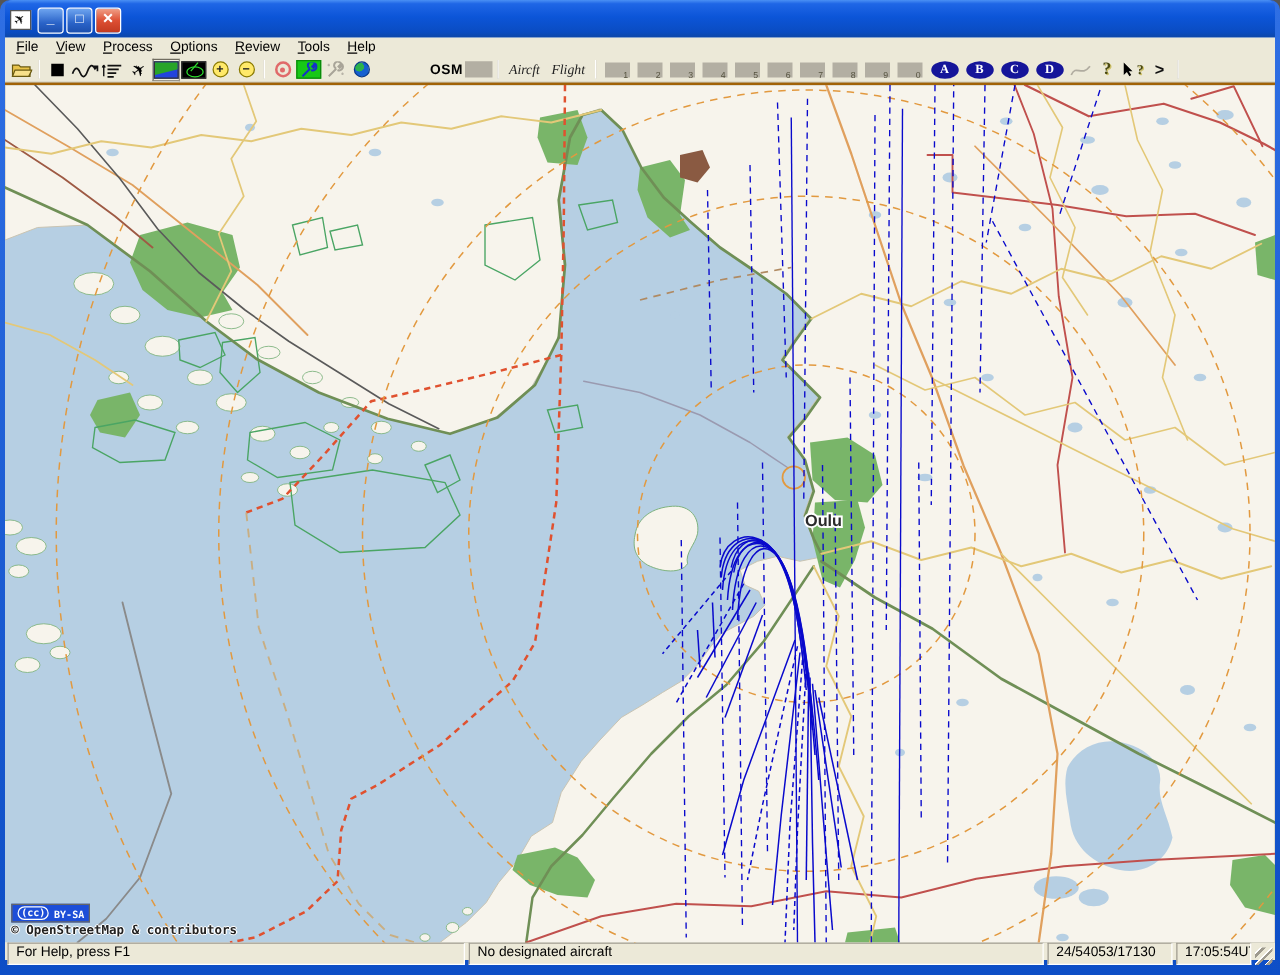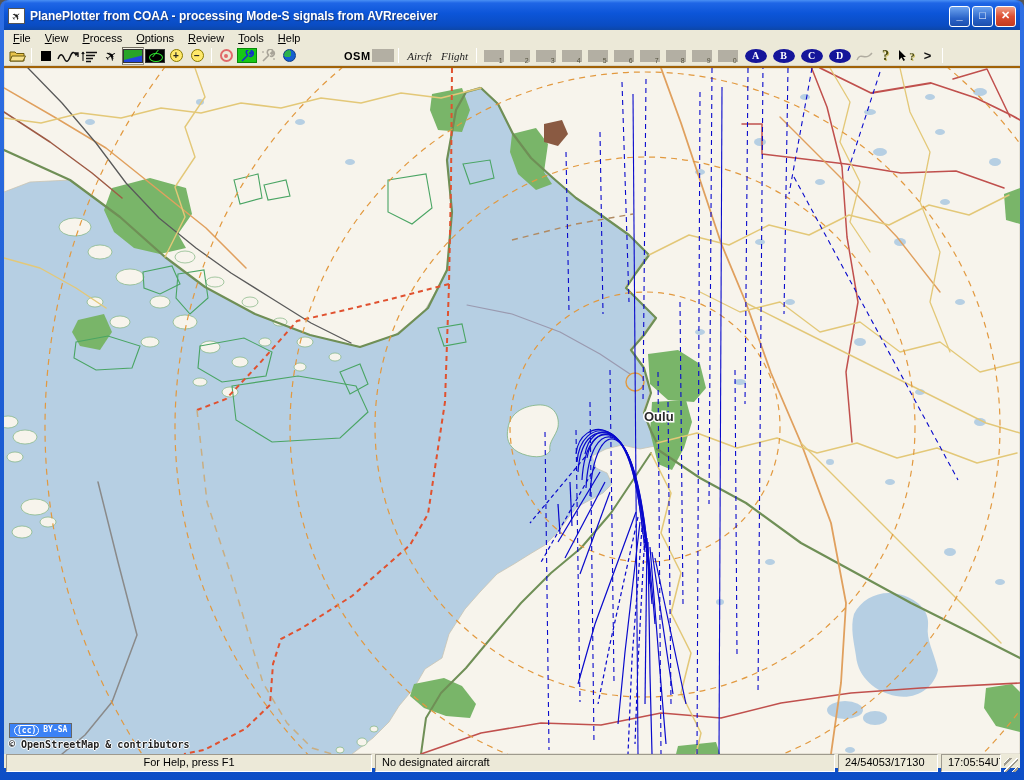--- a/index.html
+++ b/index.html
@@ -54,44 +54,43 @@
   .tb-num span{position:absolute;right:1px;bottom:-2px;font-size:7px;color:#55523f;}
   .tb-letter{width:22px;height:14px;background:#15159a;border-radius:50%;color:#fff;
     font-family:"Liberation Serif",serif;font-weight:bold;font-size:10px;
     display:flex;align-items:center;justify-content:center;margin:0 3px;}
   .help-q{font-family:"Liberation Serif",serif;font-weight:bold;font-size:14px;color:#4a4a10;text-shadow:1px 1px 0 #cfc26a;}
   .chev{font-size:13px;font-weight:bold;color:#111;}
   
   .mapwrap{position:relative;width:1016px;height:686px;border-top:2px solid #a16207;background:#b6cfe3;}
   .mapwrap svg{display:block;}
   .attrib{position:absolute;left:5px;bottom:2px;pointer-events:none;}
-  .ccb{display:inline-flex;align-items:flex-start;gap:4px;background:#3b82f6;color:#fff;
+  .ccb{display:inline-flex;align-items:flex-end;gap:4px;background:#1d4ed8;color:#fff;
     border:1px solid #666;padding:1px 4px;font-family:"DejaVu Sans Mono",monospace;
     font-size:8px;font-weight:bold;}
   .ccb .cc{border:1px solid #fff;border-radius:6px;padding:0 2px;}
   .attrib-text{font-family:"DejaVu Sans Mono",monospace;font-size:10px;font-weight:bold;color:#222;
     text-shadow:1px 0 0 #fff,-1px 0 0 #fff,0 1px 0 #fff,0 -1px 0 #fff;margin-top:1px;}
   
   .statusbar{height:22px;display:flex;align-items:center;gap:3px;padding:2px 2px 1px 2px;font-size:11px;color:#000;}
   .pane{height:18px;border:1px solid;border-color:#9e9a8e #fff #fff #9e9a8e;padding:1px 6px;
     white-space:nowrap;overflow:hidden;background:#ece9d8;}
-  .p1{width:366px;text-align:center;}.p2{width:460px;}.p3{width:100px;}.p4{flex:1;}
+  .p1{width:366px;}.p2{width:460px;}.p3{width:100px;}.p4{flex:1;}
   .grip{width:14px;height:14px;align-self:flex-end;
     background:repeating-linear-gradient(135deg,transparent 0 3px,#fff 3px 4px,#9e9a8e 4px 6px);}
 </style>
 </head>
 <body>
 
 <div class="window">
 
   <div class="titlebar">
     <div class="app-icon">
         <span>✈</span>
       </div>
-    <div class="title-text">PlanePlotter from COAA - processing Mode-S signals from AVRreceiver</div>
     <div class="winbtns">
       <div class="winbtn">
           <span class="glyph">_</span>
         </div>
       <div class="winbtn">
           <span class="glyph">□</span>
         </div>
       <div class="winbtn close">
           <span class="glyph">✕</span>
         </div>

